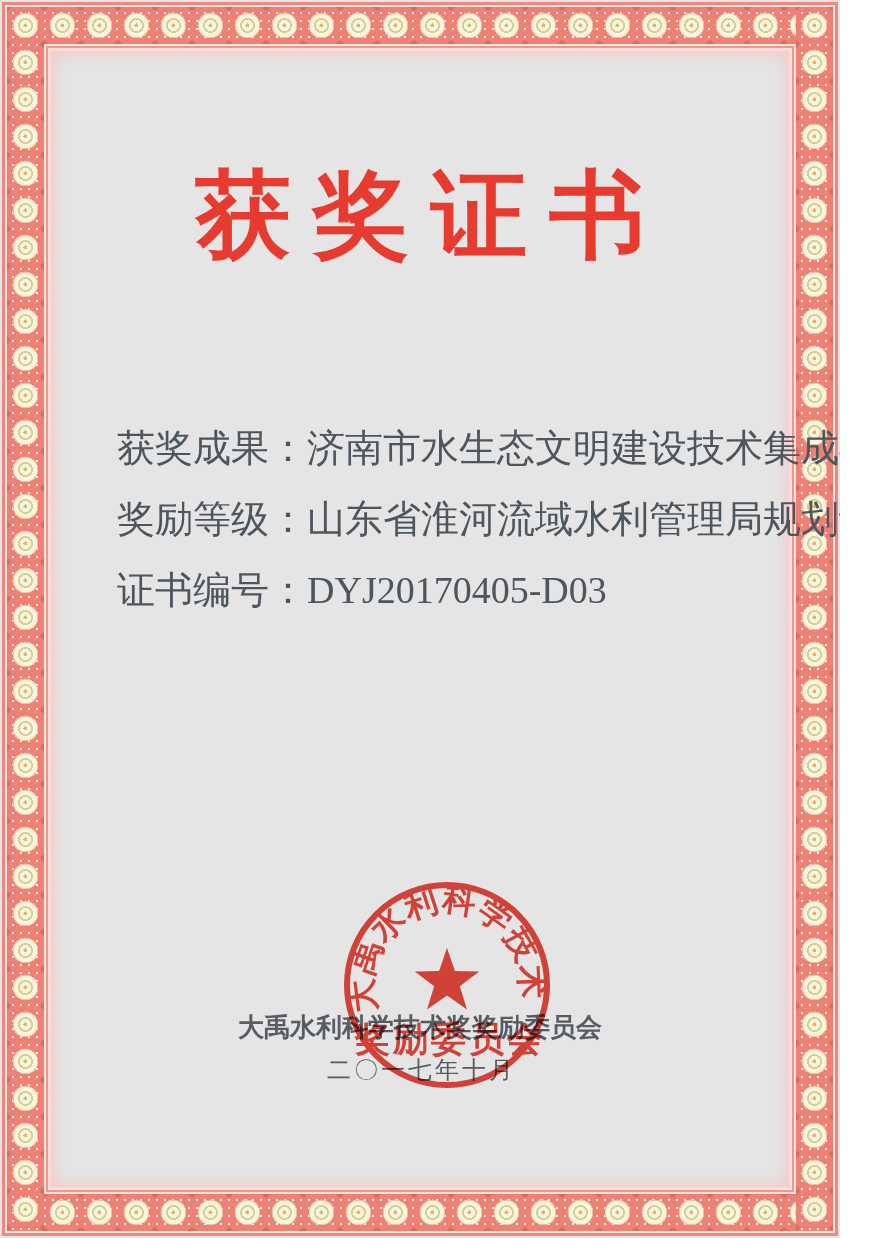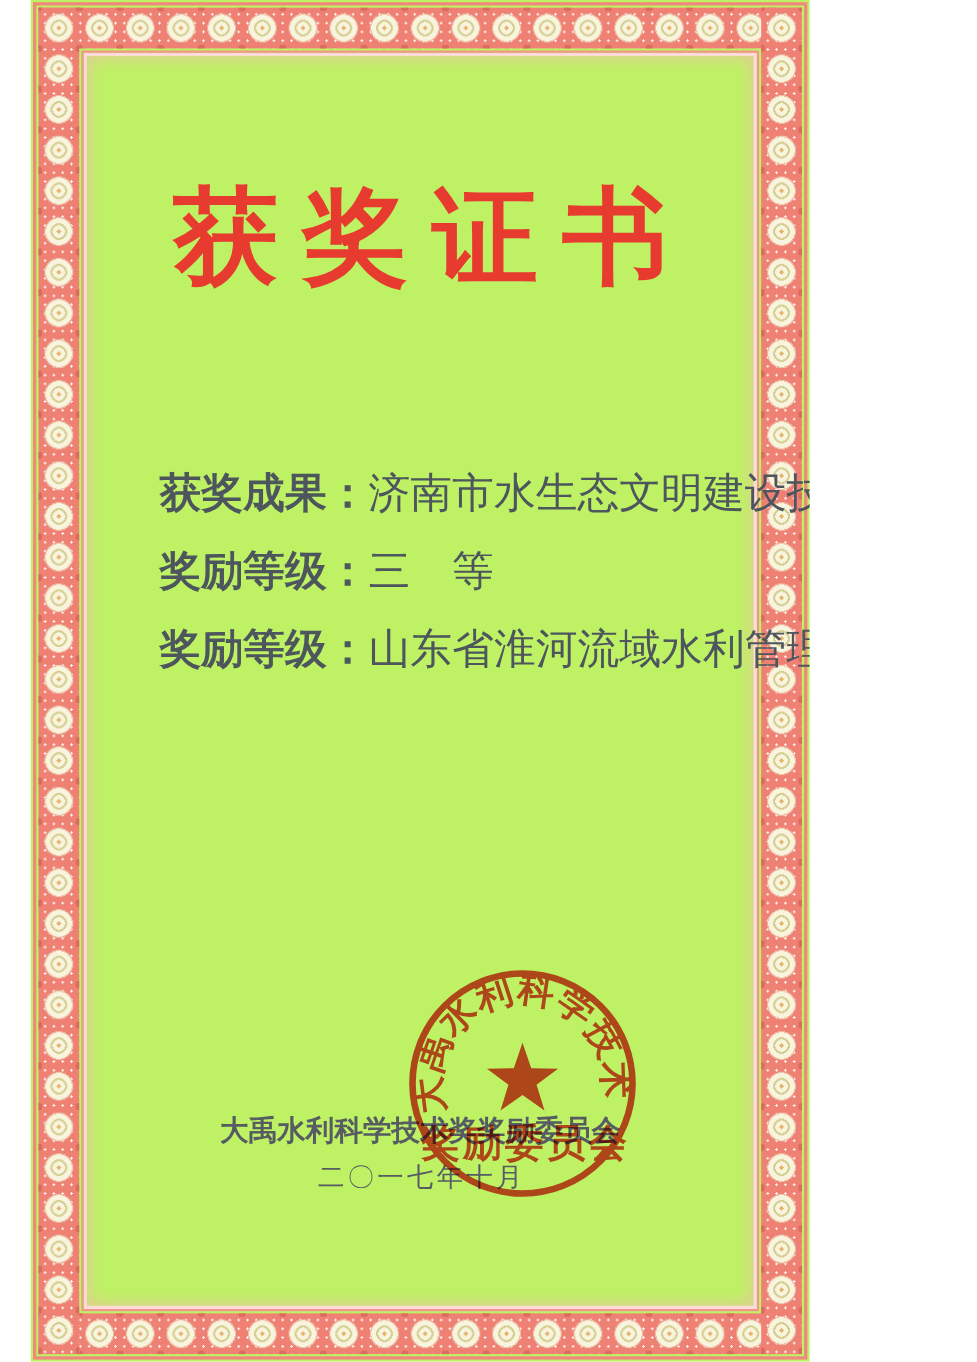--- a/index.html
+++ b/index.html
@@ -3,24 +3,23 @@
 <meta charset="utf-8">
 <style>
   html, body { margin: 0; padding: 0; }
   body {
     width: 888px; height: 1238px;
     font-family: "Liberation Sans", sans-serif;
     background: #ffffff;
   }
   .page {
     position: relative;
-    width: 708px; height: 1238px;
-    background: #bef264;
+    width: 840px; height: 1238px;
+    background: #e5e5e5;
     overflow: hidden;
-    margin-left: 28px;
   }
 
   
   .outer-line {
     position: absolute; inset: 2px;
     border: 3px solid #f0897d;
     pointer-events: none;
   }
   .strip {
     position: absolute;
@@ -69,21 +68,21 @@
   }
   .field-row {
     height: 49px;
     margin-bottom: 22px;
     font-size: 38px;
     line-height: 49px;
     color: #4d555d;
     white-space: nowrap;
   }
   .field-label {
-    font-weight: 700;
+    font-weight: 400;
     font-family: "DejaVu Sans", sans-serif;
   }
   .field-value {
     font-family: "Liberation Serif", serif;
   }
 
   
   .issuer {
     position: absolute;
     top: 1010px; left: 0; right: 0;
@@ -131,24 +130,24 @@
     <div class="scallop"></div>
   </div>
 
   <h1 class="title">获奖证书</h1>
 
   <div class="fields">
     <div class="field-row">
       <span class="field-label">获奖成果：</span><span class="field-value">济南市水生态文明建设技术集成与示范</span>
     </div>
     <div class="field-row">
-      <span class="field-label">奖励等级：</span><span class="field-value">三　等</span>
+      <span class="field-label">奖励等级：</span><span class="field-value">山东省淮河流域水利管理局规划设计院</span>
     </div>
     <div class="field-row">
-      <span class="field-label">奖励等级：</span><span class="field-value">山东省淮河流域水利管理局规划设计院</span>
+      <span class="field-label">证书编号：</span><span class="field-value">DYJ20170405-D03</span>
     </div>
   </div>
 
   <div class="issuer">大禹水利科学技术奖奖励委员会</div>
   <div class="issue-date">二〇一七年十月</div>
 
   <svg class="seal" viewBox="0 0 228 228" xmlns="http://www.w3.org/2000/svg">
     <defs>
       <path id="seal-arc" d="M 43.5 138.3 A 74 74 0 1 1 182.5 138.3" fill="none"></path>
     </defs>

